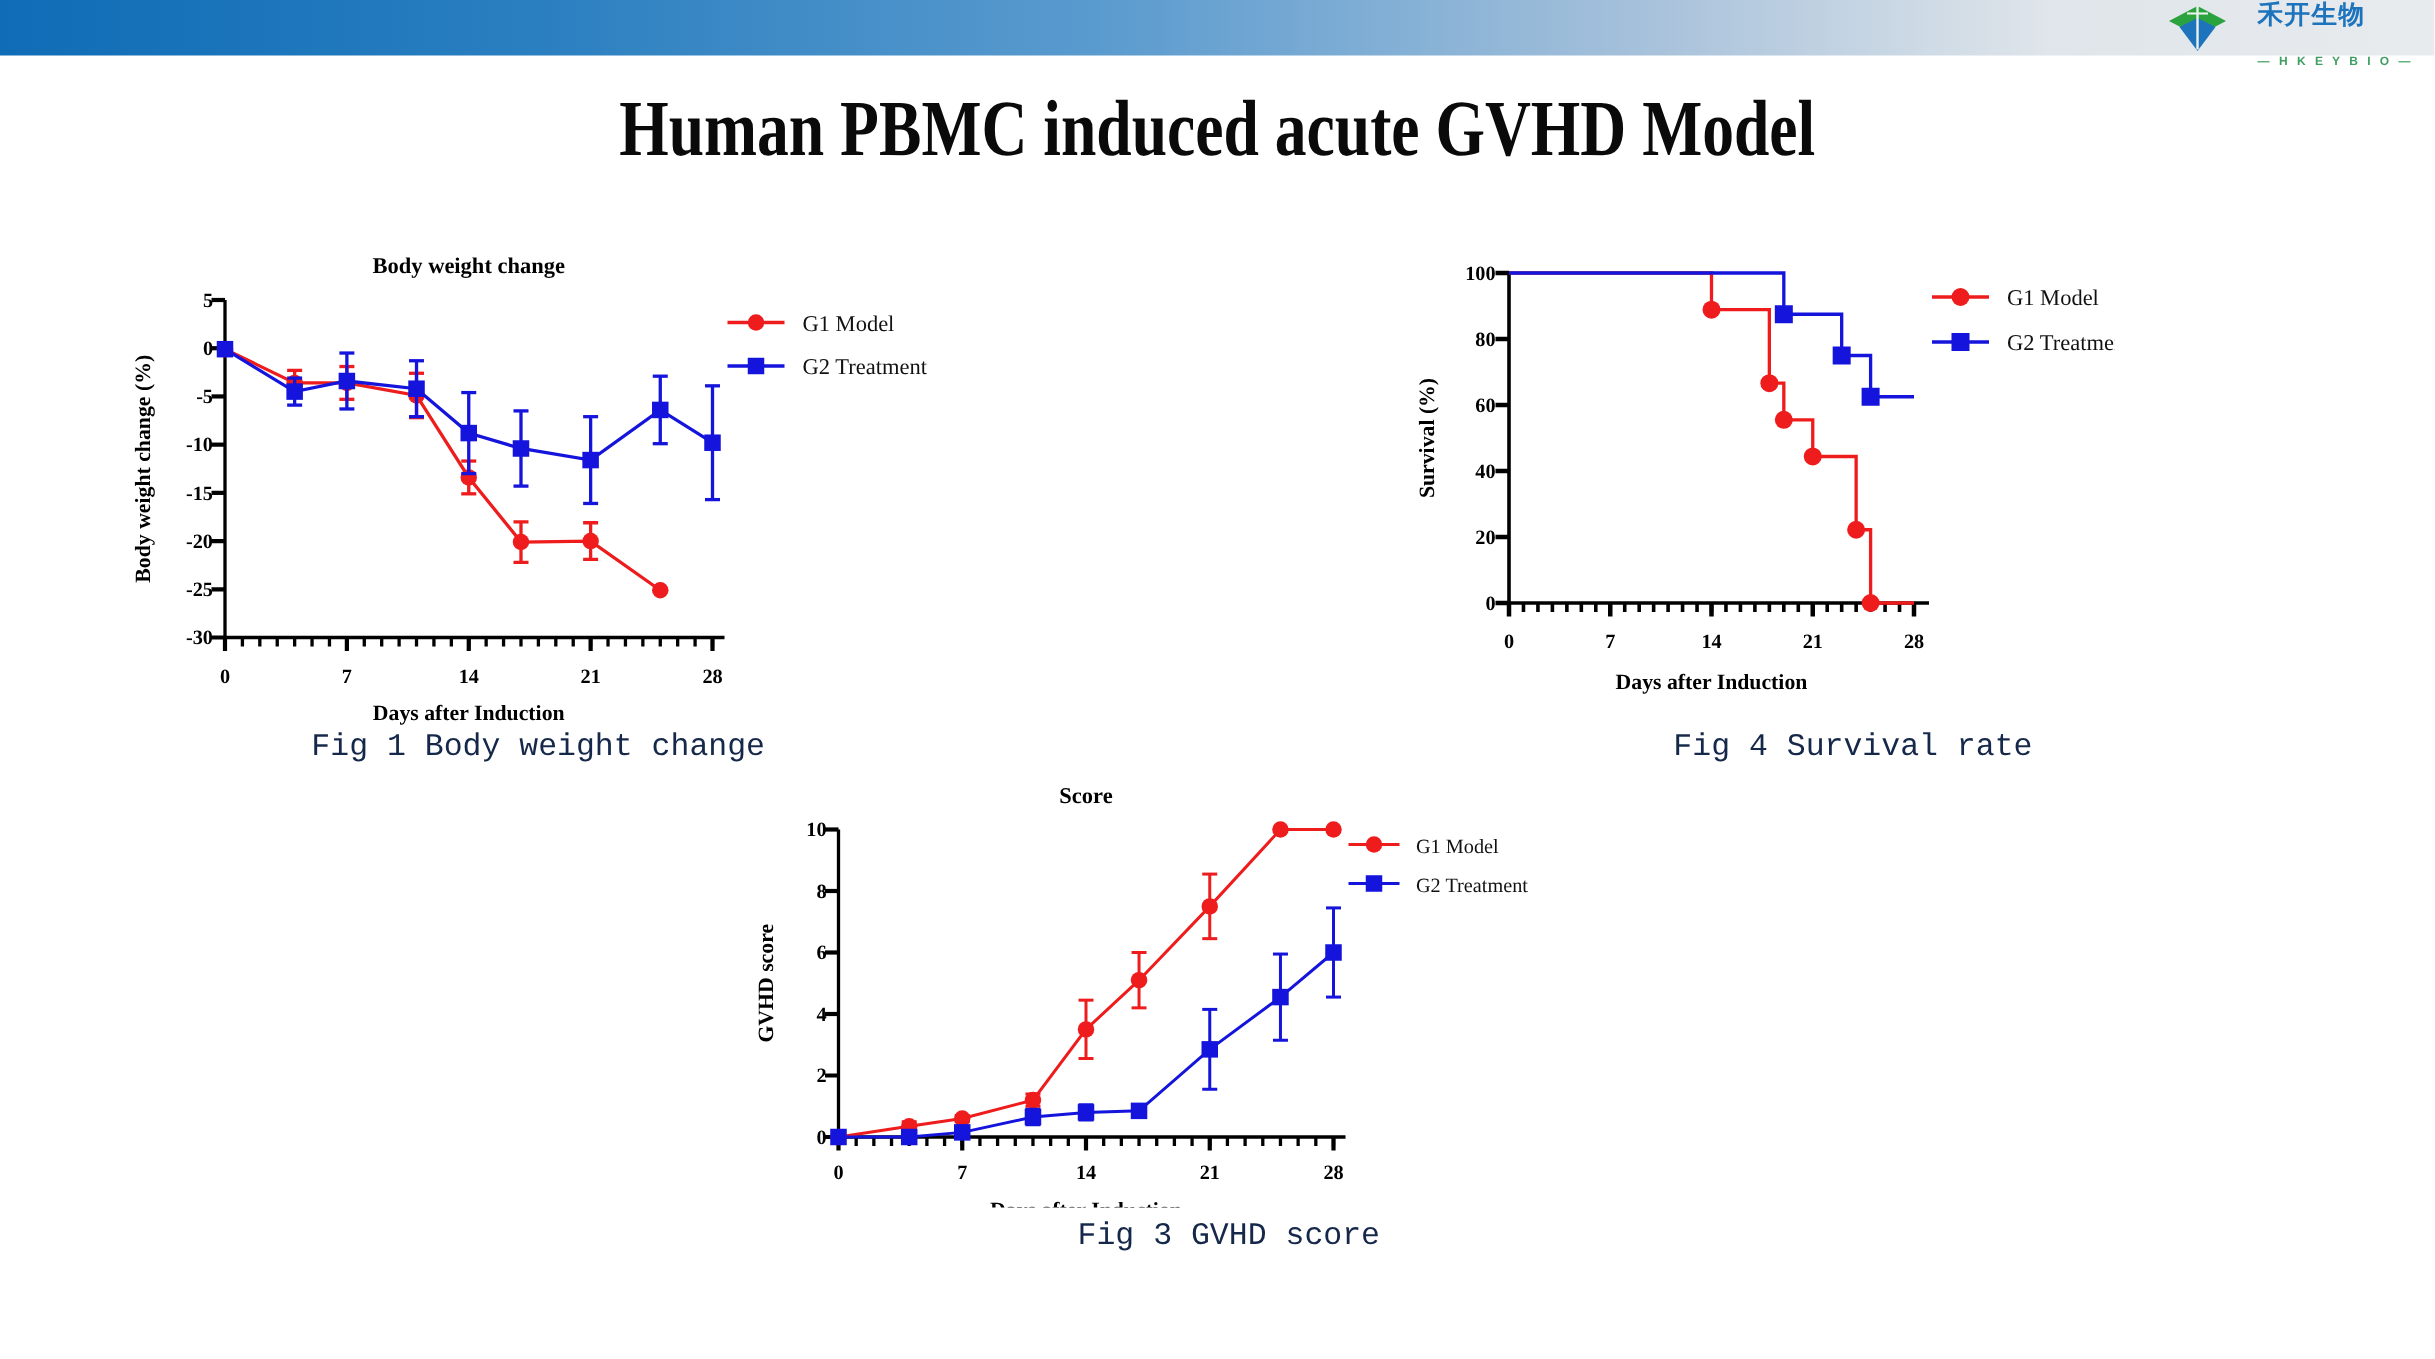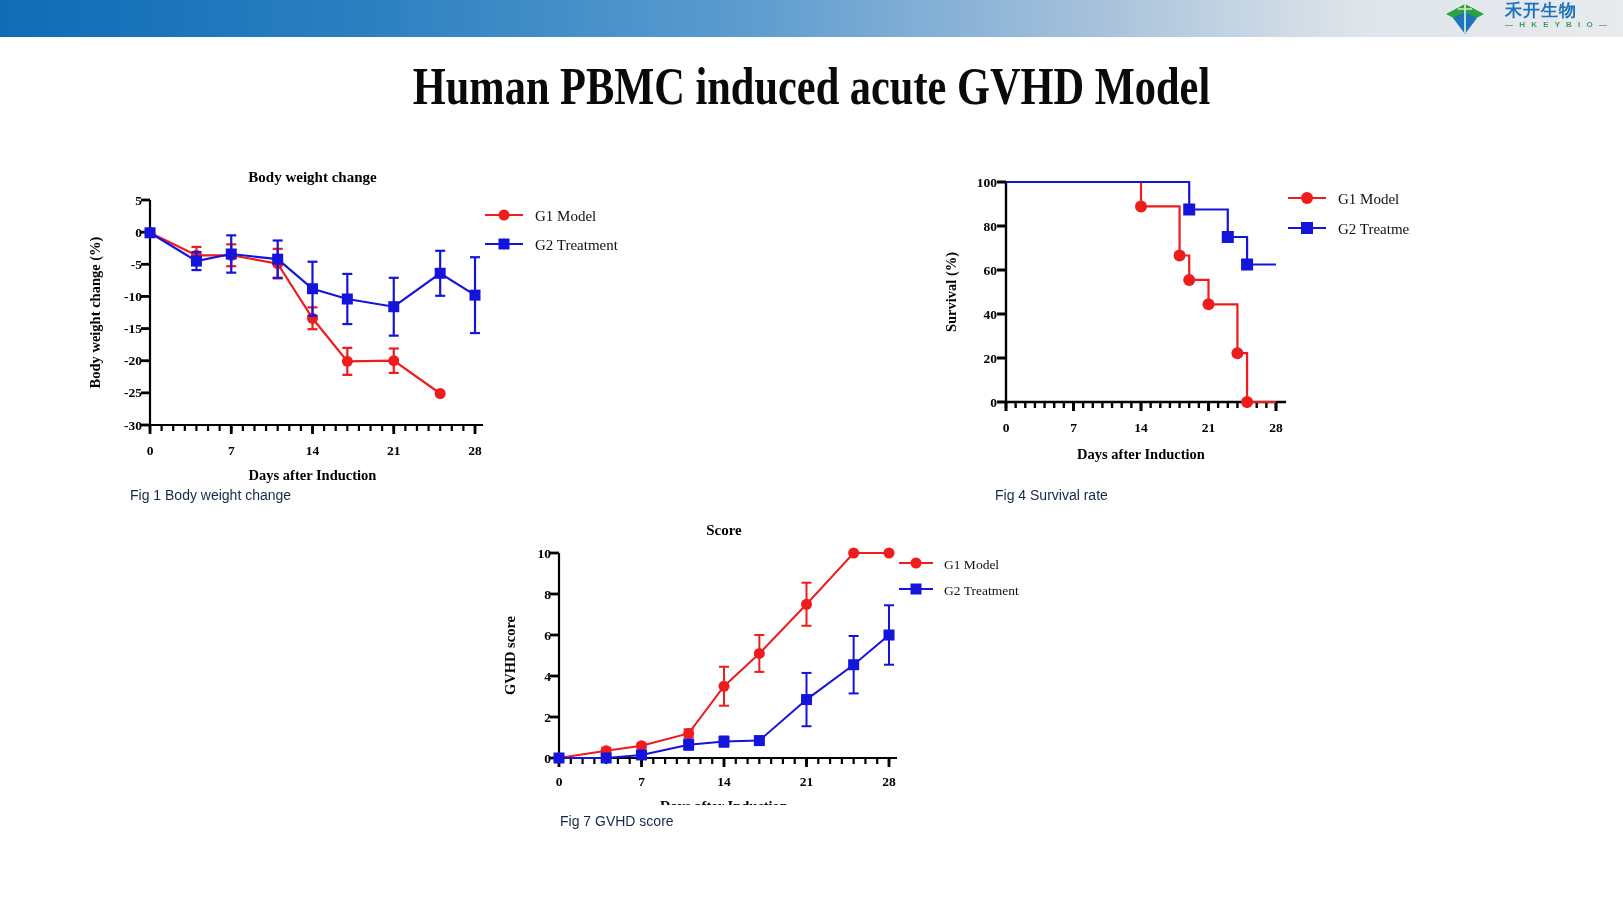--- a/index.html
+++ b/index.html
@@ -17,34 +17,34 @@
     display:flex;align-items:flex-start;gap:19px;
   }
   .logo-mark{width:42px;height:34px;display:block;}
   .logo-txt{display:flex;flex-direction:column;justify-content:center;line-height:1;}
   .logo-cn{
     font-family:"DejaVu Sans","Liberation Sans",sans-serif;
     font-size:17px;font-weight:bold;color:#1d74bd;letter-spacing:1px;
   }
   .logo-en{
     font-family:"Liberation Sans",sans-serif;
-    font-size:8px;font-weight:bold;color:#3f9f62;letter-spacing:2.0px;margin-top:2px;
+    font-size:8px;font-weight:bold;color:#3f9f62;letter-spacing:2.0px;margin-top:18px;
   }
   .page-title{
     position:absolute;left:0;top:56px;width:1623px;text-align:center;
     font-size:53px;font-weight:bold;color:#0a0a0a;
     font-family:"Liberation Serif","DejaVu Serif",serif;
     transform:scaleX(0.80);transform-origin:center top;
     letter-spacing:0px;white-space:nowrap;
   }
   .fig{position:absolute;}
   .fig-cap{
-    position:absolute;text-align:left;
-    font-size:14px;color:#15284a;white-space:nowrap;
-    font-family:Liberation Sans, sans-serif;
+    position:absolute;text-align:right;
+    font-size:21px;color:#15284a;white-space:nowrap;
+    font-family:Liberation Mono, monospace;
   }
   #fig1{left:70px;top:155px;}
   #fig2{left:930px;top:160px;}
   #fig3{left:495px;top:505px;}
   #cap1{left:130px;top:487px;width:380px;}
   #cap2{left:995px;top:487px;width:360px;}
   #cap3{left:560px;top:813px;width:360px;}
   svg text{font-family:"Liberation Serif","DejaVu Serif",serif;}
   .ttl{font-size:15px;font-weight:bold;fill:#000;}
   .axlab{font-size:14.5px;font-weight:bold;fill:#000;}
@@ -418,13 +418,13 @@
       <circle cx="421" cy="58" r="5.5" fill="#ee1c1c"></circle>
       <text x="449" y="63.5" class="leg3" text-anchor="start">G1 Model</text>
       <line x1="404" y1="84" x2="438" y2="84" stroke="#1414dc" stroke-width="2"></line>
       <rect x="415.5" y="78.5" width="11" height="11" fill="#1414dc"></rect>
       <text x="449" y="89.5" class="leg3" text-anchor="start">G2 Treatment</text>
     </g>
   </svg>
 
 <div class="fig-cap" id="cap1">Fig 1 Body weight change</div>
 <div class="fig-cap" id="cap2">Fig 4 Survival rate</div>
-<div class="fig-cap" id="cap3">Fig 7 GVHD score</div>
+<div class="fig-cap" id="cap3">Fig 3 GVHD score</div>
 
 </body></html>

